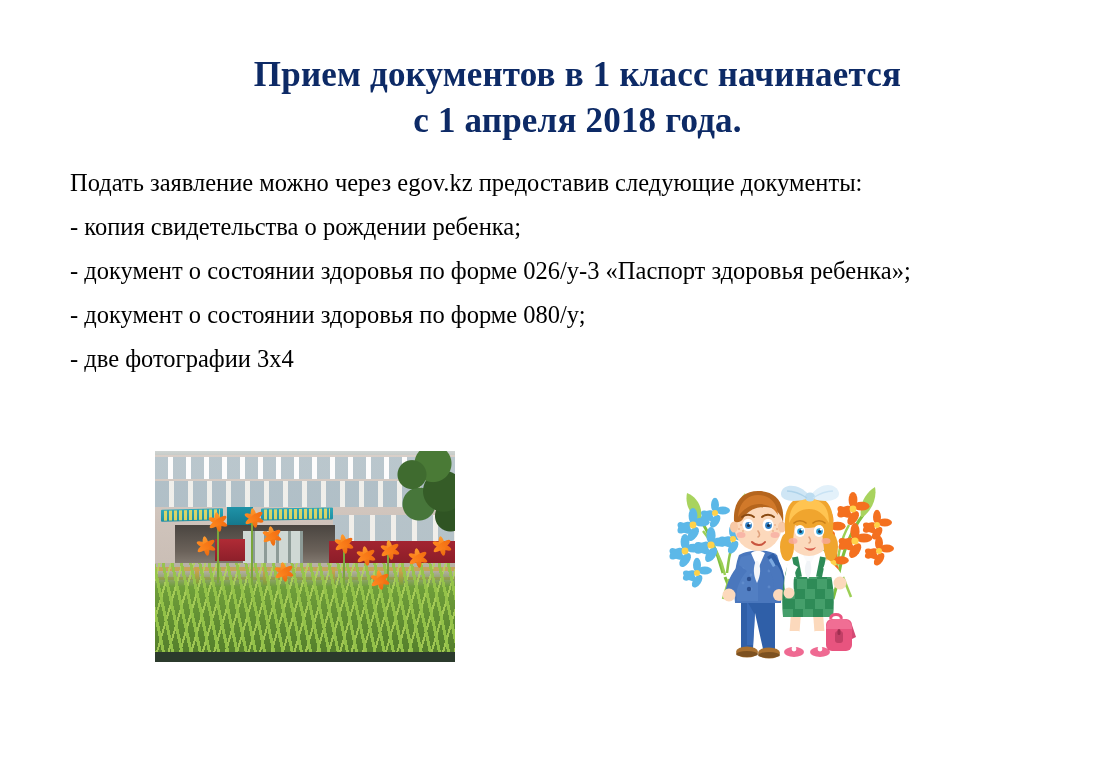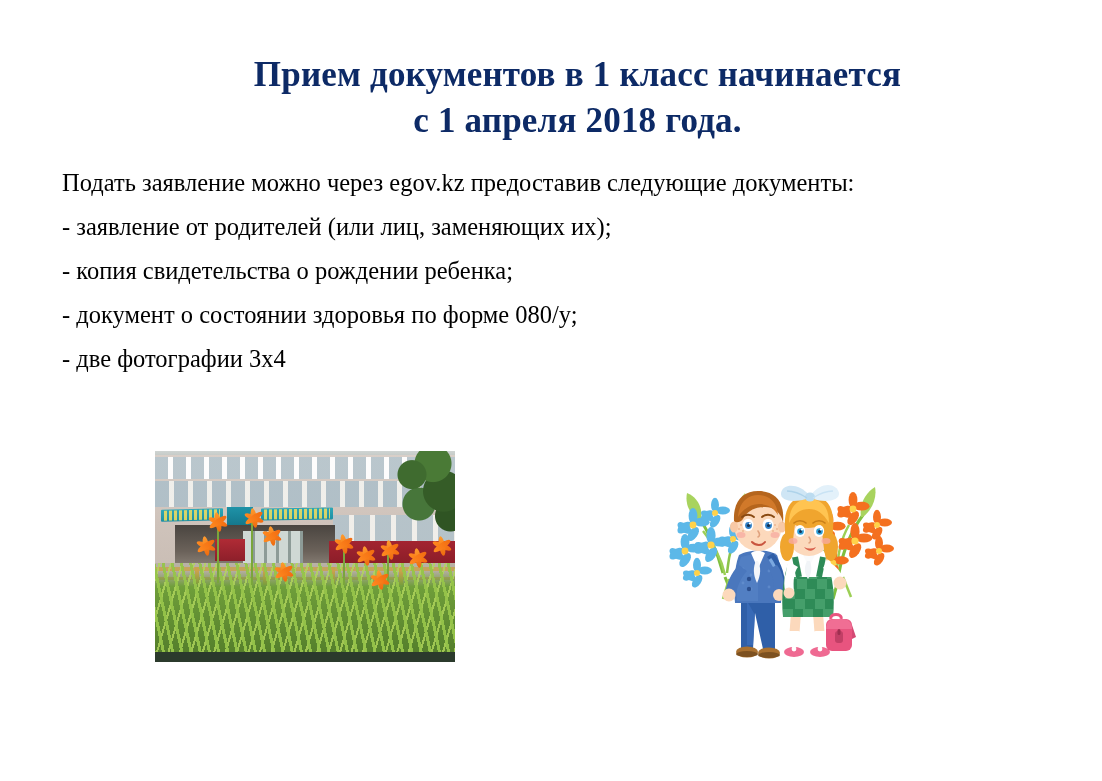--- a/index.html
+++ b/index.html
@@ -37,21 +37,21 @@
   
   #body-text {
     position: absolute;
     left: 62px;
     top: 166px;
     width: 900px;
   }
   .para {
     font-size: 24.5px;
     line-height: 33px;
-    margin: 0 0 11px 0;
+    margin: 0 0 11px 8px;
     color: #000000;
   }
   .para.intro { margin-bottom: 11px; }
   .para.wrap { max-width: 875px; }
 
   
   #school-photo {
     position: absolute;
     left: 155px;
     top: 451px;
@@ -238,22 +238,22 @@
 </head>
 <body>
 
 <div id="title-block">
   <div class="title-line">Прием документов в 1 класс начинается</div>
   <div class="title-line">с 1 апреля 2018 года.</div>
 </div>
 
 <div id="body-text">
   <p class="para intro">Подать заявление можно через egov.kz предоставив следующие документы:</p>
-  <p class="para">- заявление от родителей (или лиц, заменяющих их);</p>
   <p class="para">- копия свидетельства о рождении ребенка;</p>
+  <p class="para wrap">- документ о состоянии здоровья по форме 026/у-3 «Паспорт здоровья ребенка»;</p>
   <p class="para">- документ о состоянии здоровья по форме 080/у;</p>
   <p class="para">- две фотографии 3х4</p>
 </div>
 
 <div id="school-photo">
   <div class="ph-layer ph-sky"></div>
   <div class="ph-layer ph-facade"></div>
   <div class="ph-layer ph-winrow1"></div>
   <div class="ph-layer ph-winrow2"></div>
   <div class="ph-layer ph-winrow3"></div>

